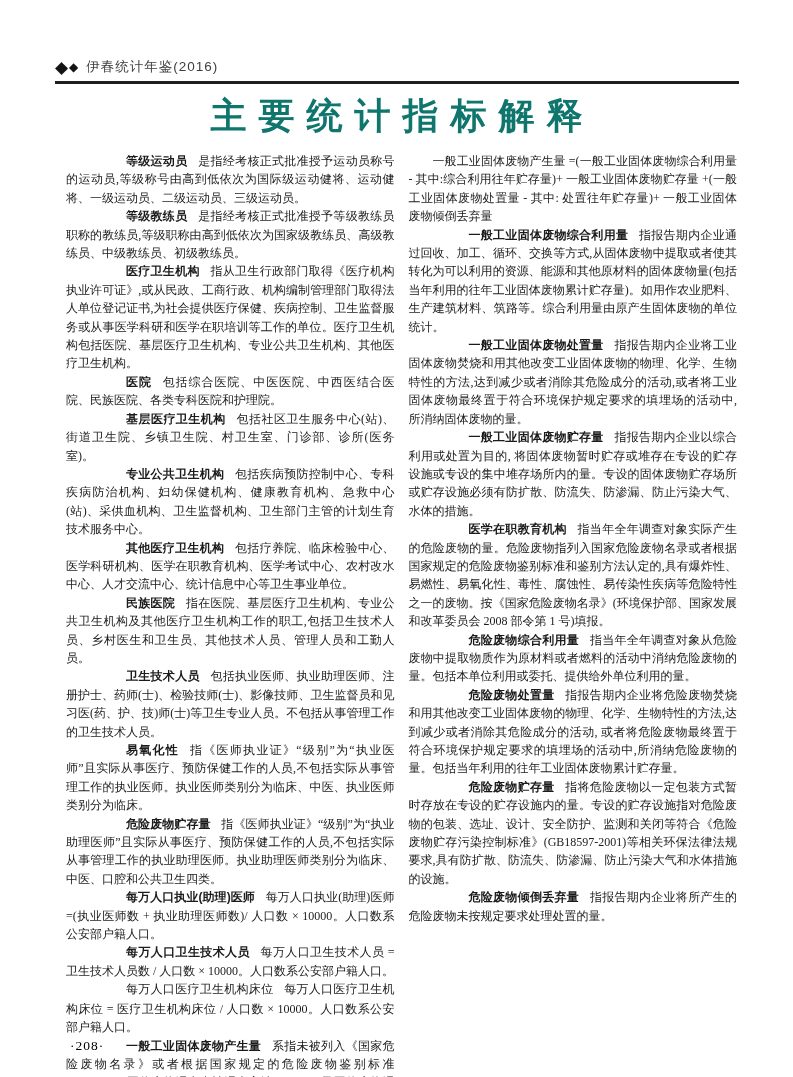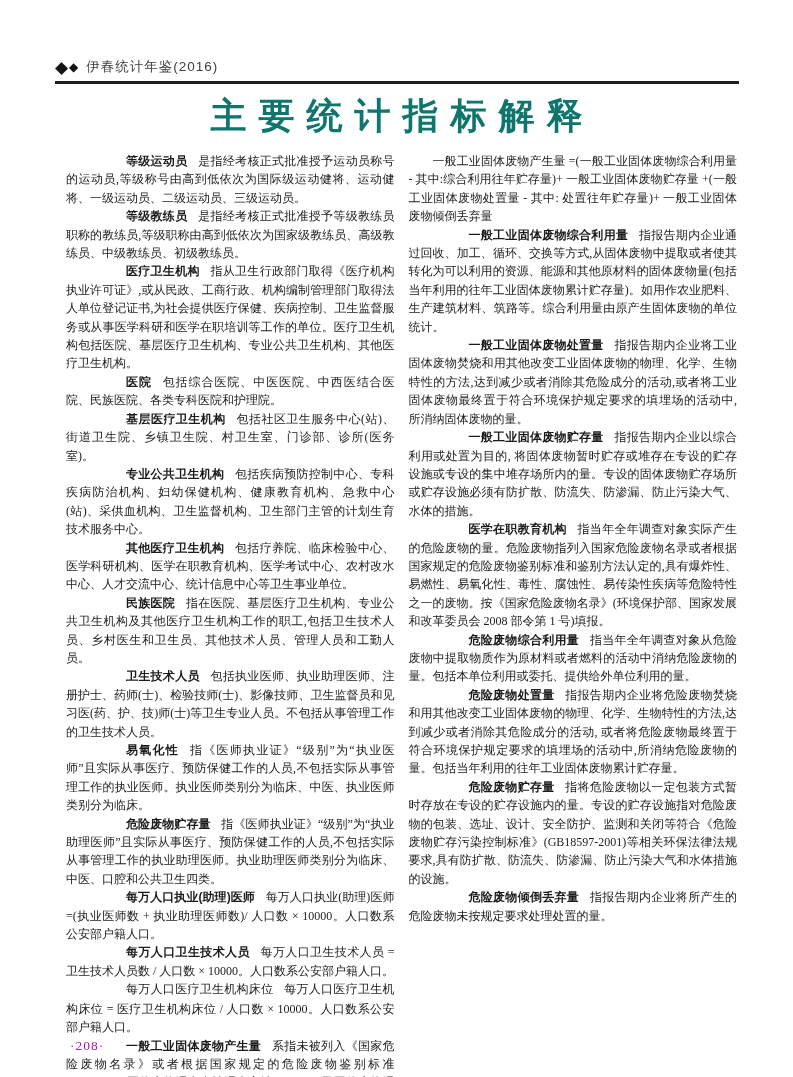--- a/index.html
+++ b/index.html
@@ -47,21 +47,21 @@
   .para { margin: 0; text-indent: 2em; }
   .para.no-indent { text-indent: 0; }
   .term {
     font-family: "Liberation Sans", "DejaVu Sans", sans-serif;
     font-weight: 700; margin-right: 0.9em; margin-left: 36px;
   }
   .term.regular { font-family: Liberation Mono, monospace; font-weight: 400; }
 
   .page-number {
     position: absolute; left: 70px; top: 1038px;
-    font-size: 13.5px; color: #a21caf; letter-spacing: 1px;
+    font-size: 13.5px; color: #000000; letter-spacing: 1px;
   }
 </style>
 </head>
 <body>
 
 <div class="page">
 
   <div class="header">
     <span class="diamond-lg">◆</span>
     <span class="diamond-sm">◆</span>

